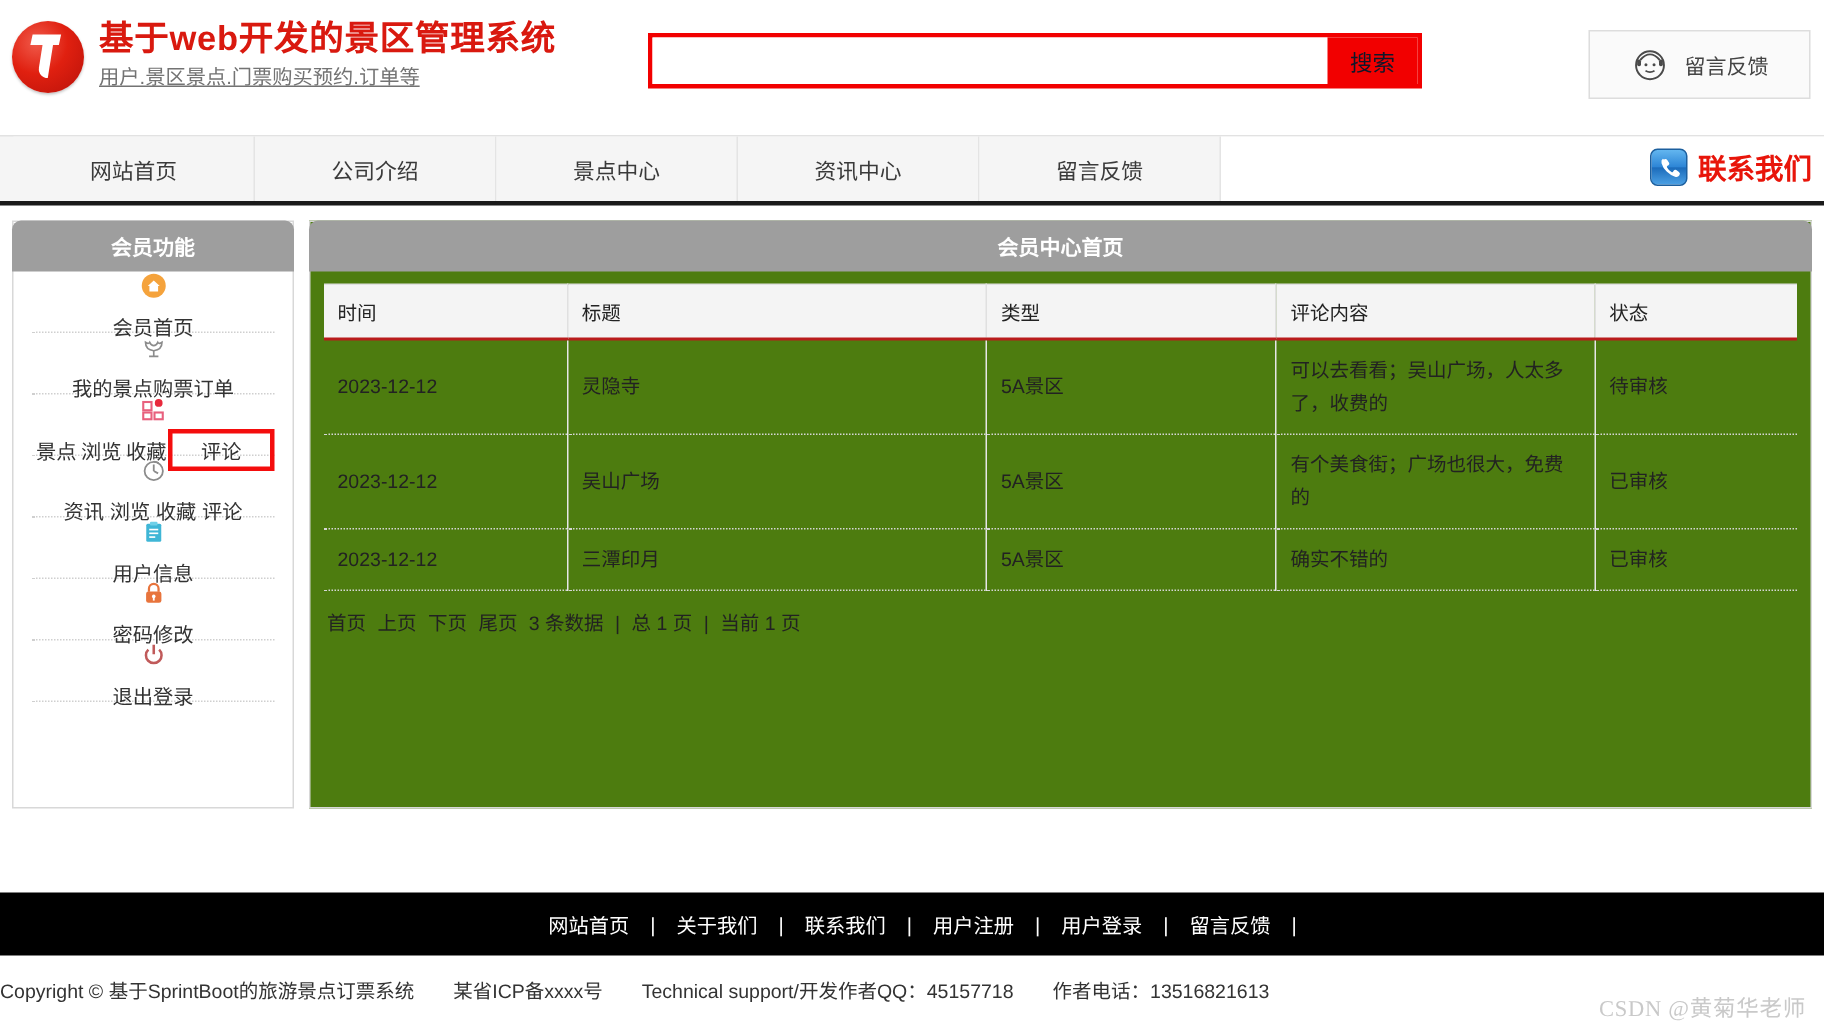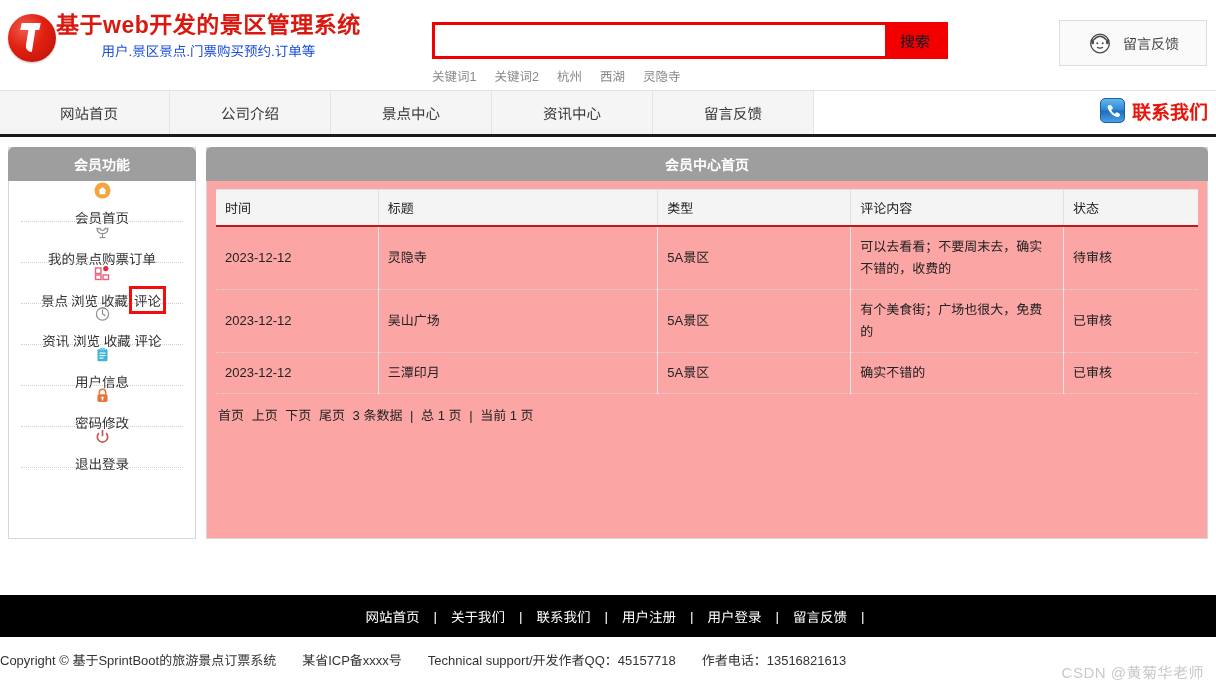--- a/index.html
+++ b/index.html
@@ -57,34 +57,35 @@
     position: absolute;
     left: 19px;
     top: 11px;
     width: 7px;
     height: 27px;
     background: #ffffff;
     transform: skewX(-9deg);
     border-bottom-left-radius: 7px;
   }
   .brand-text {
-    text-align: center;
+    margin-left: 10px;
   }
   .brand-title {
     color: #d9190f;
     font-size: 23px;
     font-weight: bold;
     line-height: 30px;
     letter-spacing: 0.5px;
   }
   .brand-sub {
-    color: #1d4ed8;
+    color: #737373;
     font-size: 13.5px;
     line-height: 20px;
     margin-top: 2px;
+    text-decoration: underline;
   }
 
   .search-wrap {
     position: absolute;
     left: 432px;
     top: 22px;
     width: 516px;
   }
   .search-row {
     display: flex;
@@ -234,28 +235,28 @@
   .menu-item .mi-icon {
     width: 18px; height: 18px;
     flex: 0 0 auto;
     display: flex; align-items: center; justify-content: center;
   }
   .menu-label { white-space: nowrap; }
   .menu-label .seg { margin-right: 3px; }
   .hilite-box {
     display: inline-block;
     outline: 3px solid #f40d0d;
-    padding: 1px 2px;
+    padding: 1px 19px;
     margin-left: 1px;
   }
 
   .content {
     flex: 1 1 auto;
     border: 1px solid #d8d8d8;
-    background: #fca5a5;
+    background: #4d7c0f;
     height: 392px;
     box-sizing: border-box;
   }
   .content-inner { padding: 8px 9px 0 9px; }
 
   table.grid {
     width: 100%;
     border-collapse: collapse;
     font-size: 13px;
   }
@@ -328,45 +329,39 @@
     color: #333333;
   }
   .watermark {
     position: absolute;
     right: 12px;
     bottom: 6px;
     color: #c9c9c9;
     font-size: 15px;
     letter-spacing: 0.5px;
     pointer-events: none;
+    font-family: Liberation Serif, serif;
   }
 </style>
 </head>
 <body>
 
 <div class="header">
   <div class="brand">
     <div class="logo-mark"></div>
     <div class="brand-text">
       <div class="brand-title">基于web开发的景区管理系统</div>
       <div class="brand-sub">用户.景区景点.门票购买预约.订单等</div>
     </div>
   </div>
 
   <div class="search-wrap">
     <div class="search-row">
       <input class="search-input" type="text" placeholder="" style="">
       <button class="search-btn">搜索</button>
-    </div>
-    <div class="keywords">
-      <span>关键词1</span>
-      <span>关键词2</span>
-      <span>杭州</span>
-      <span>西湖</span>
-      <span>灵隐寺</span>
     </div>
   </div>
 
   <div class="feedback-box">
     <svg class="face-icon" viewBox="0 0 26 26">
       <circle cx="13" cy="13.5" r="9.3" fill="none" stroke="#4a4a4a" stroke-width="1.3"></circle>
       <path d="M6.5 10 Q13 2.5 19.5 10" fill="none" stroke="#4a4a4a" stroke-width="1.3"></path>
       <rect x="4.4" y="9.6" width="2.6" height="4.6" rx="1.2" fill="#4a4a4a"></rect>
       <rect x="19" y="9.6" width="2.6" height="4.6" rx="1.2" fill="#4a4a4a"></rect>
       <circle cx="10.3" cy="13.2" r="1" fill="#4a4a4a"></circle>
@@ -496,21 +491,21 @@
             <th class="col-type">类型</th>
             <th class="col-comment">评论内容</th>
             <th class="col-state">状态</th>
           </tr>
         </thead>
         <tbody>
           <tr>
             <td>2023-12-12</td>
             <td>灵隐寺</td>
             <td>5A景区</td>
-            <td>可以去看看；不要周末去，确实不错的，收费的</td>
+            <td>可以去看看；吴山广场，人太多了，收费的</td>
             <td class="status-pending">待审核</td>
           </tr>
           <tr>
             <td>2023-12-12</td>
             <td>吴山广场</td>
             <td>5A景区</td>
             <td>有个美食街；广场也很大，免费的</td>
             <td class="status-done">已审核</td>
           </tr>
           <tr>

